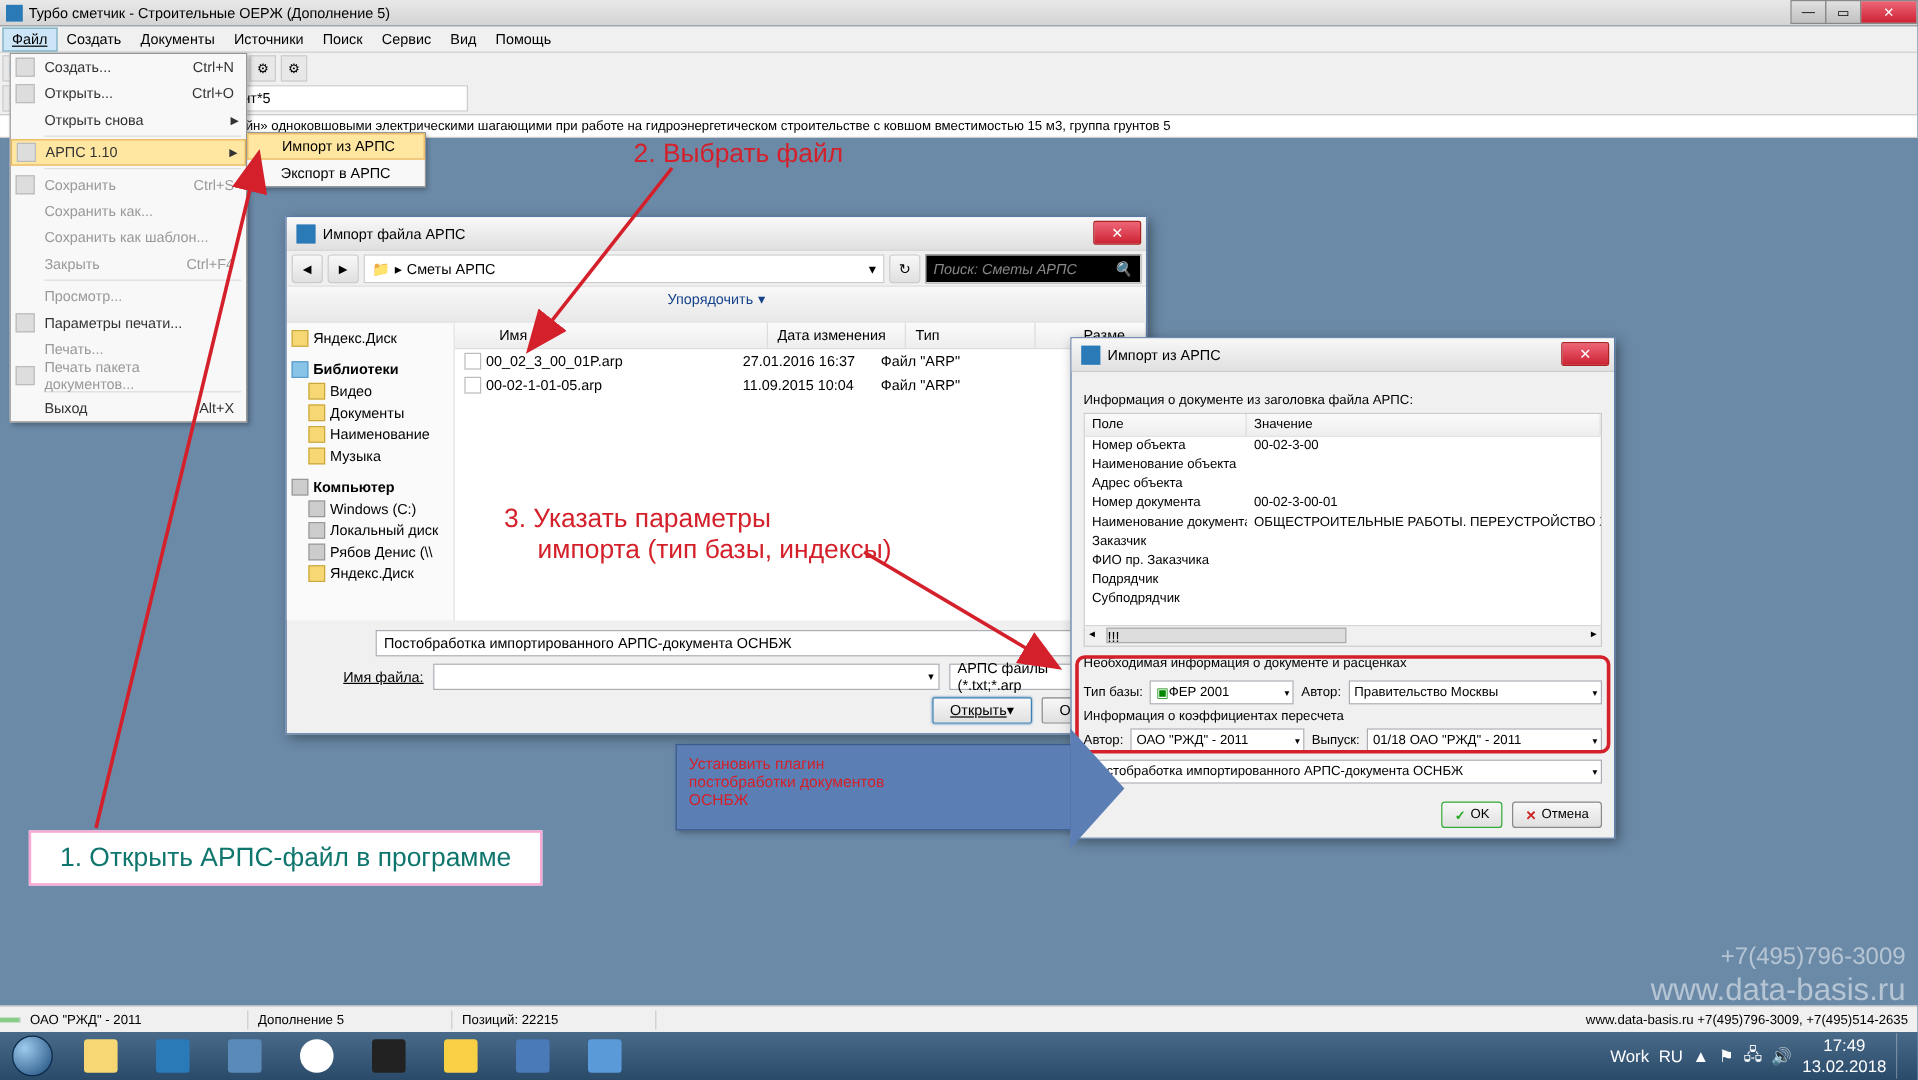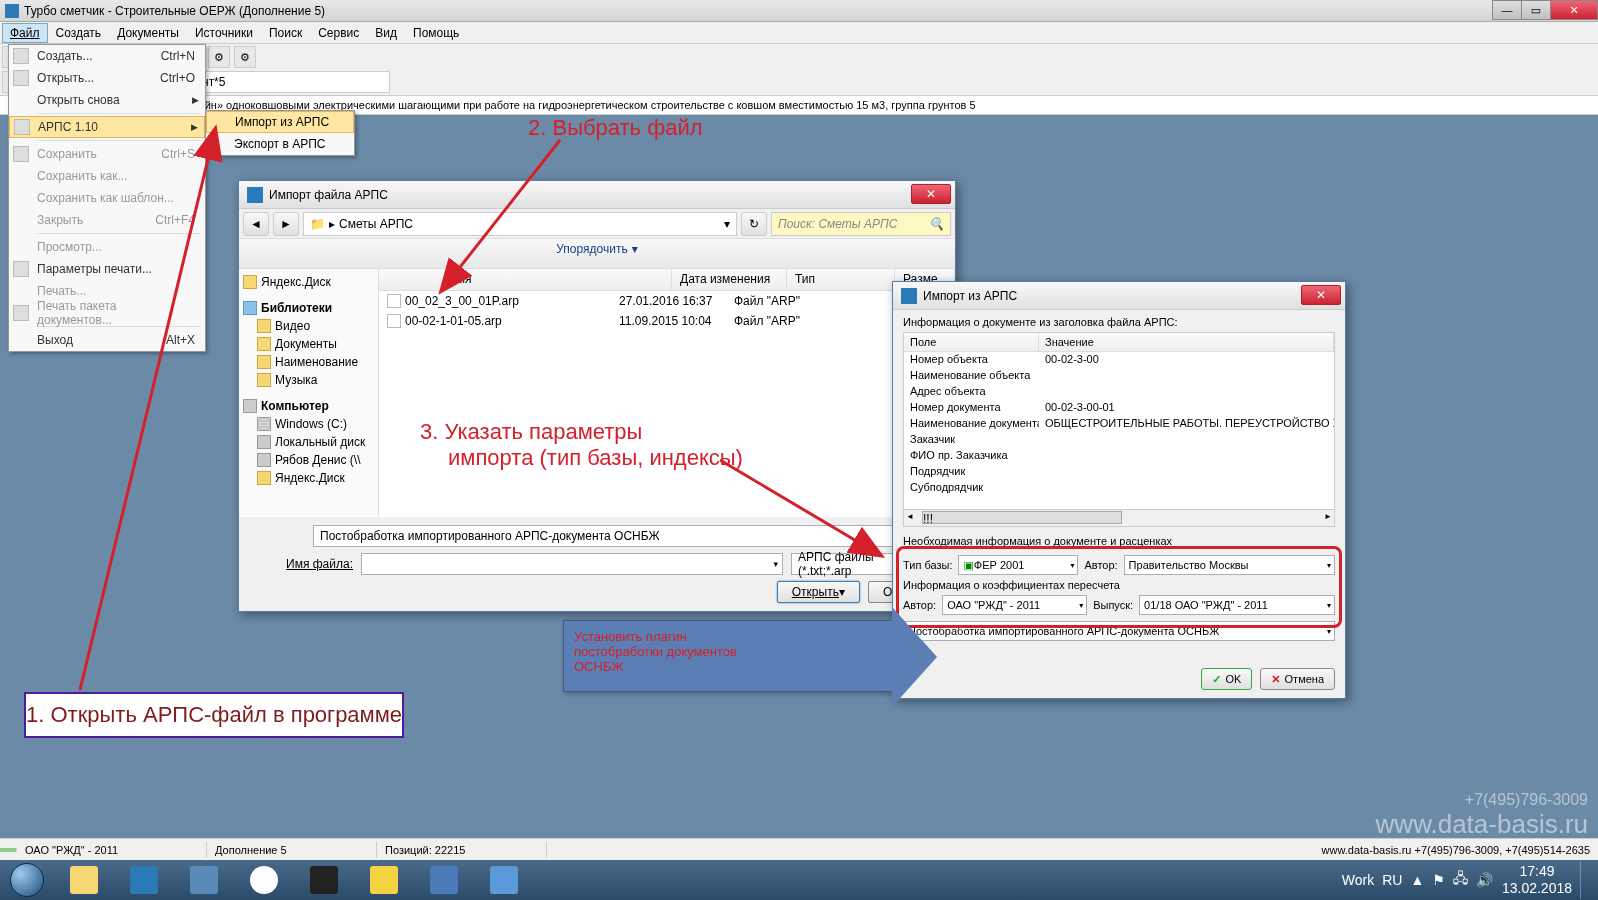--- a/index.html
+++ b/index.html
@@ -45,53 +45,53 @@
 .submenu .smrow.active { background: #ffe7a2; border: 1px solid #e7b45b; }
 
 
 .opendlg { position: absolute; left: 238px; top: 180px; width: 718px; height: 432px; background: #f0f0f0; border: 1px solid #5a7aa8; box-shadow: 3px 3px 10px rgba(0,0,0,.4); }
 .opendlg .dlgtitle { height: 28px; background: linear-gradient(#f8f8f8,#e0e0e0); display: flex; align-items: center; padding: 0 8px; border-bottom: 1px solid #ccc; }
 .opendlg .dlgtitle .dicon { width: 16px; height: 16px; background: #2a7ab8; margin-right: 6px; }
 .opendlg .dlgtitle .dclose { position: absolute; right: 4px; top: 3px; width: 40px; height: 20px; background: linear-gradient(#e67,#c23); color: white; display: flex; align-items: center; justify-content: center; border-radius: 2px; border: 1px solid #a22; }
 .opendlg .navbar { height: 30px; background: #f0f0f0; display: flex; align-items: center; padding: 4px; gap: 4px; border-bottom: 1px solid #ddd; }
 .opendlg .navbtn { width: 26px; height: 24px; background: linear-gradient(#f8f8f8,#e0e0e0); border: 1px solid #ccc; border-radius: 3px; display: flex; align-items: center; justify-content: center; }
 .opendlg .pathbox { flex: 1; height: 24px; background: white; border: 1px solid #ccc; display: flex; align-items: center; padding: 0 6px; gap: 4px; }
-.opendlg .searchbox { width: 180px; height: 24px; background: #fef9c3; border: 1px solid #ccc; display: flex; align-items: center; padding: 0 6px; color: #888; font-style: italic; }
+.opendlg .searchbox { width: 180px; height: 24px; background: #000000; border: 1px solid #ccc; display: flex; align-items: center; padding: 0 6px; color: #888; font-style: italic; }
 .opendlg .toolbar2 { height: 30px; background: linear-gradient(#f8f8f8,#e8e8e8); display: flex; align-items: center; padding: 0 8px; gap: 12px; border-bottom: 1px solid #ddd; flex-direction: column; }
 .opendlg .toolbar2 .tb2btn { padding: 3px 8px; color: #15428b; display: flex; align-items: center; gap: 4px; }
 .opendlg .body { display: flex; height: 248px; }
 .opendlg .tree { width: 140px; background: #fafafa; border-right: 1px solid #ddd; padding: 4px; overflow: hidden; }
 .opendlg .tree .tnode { padding: 2px 2px 2px 18px; display: flex; align-items: center; gap: 4px; position: relative; }
 .opendlg .tree .tnode .ticon { width: 14px; height: 14px; background: #f7d774; border: 1px solid #c9a840; position: absolute; left: 0; }
 .opendlg .tree .tnode.lib .ticon { background: #88c4e8; border-color: #5a9bc8; }
 .opendlg .tree .tnode.comp .ticon { background: #ccc; border-color: #999; }
 .opendlg .tree .indent { margin-left: 14px; }
 .opendlg .filelist { flex: 1; background: white; }
 .opendlg .flhdr { display: flex; height: 22px; background: linear-gradient(#fafafa,#eee); border-bottom: 1px solid #ddd; justify-content: flex-end; }
 .opendlg .flhdr > div { padding: 3px 8px; border-right: 1px solid #ddd; }
 .opendlg .flrow { display: flex; height: 20px; align-items: center; }
 .opendlg .flrow > div { padding: 2px 8px; }
 .opendlg .flrow .ficon { width: 14px; height: 14px; background: white; border: 1px solid #bbb; display: inline-block; margin-right: 4px; vertical-align: middle; }
 .col-name { width: 232px; }
 .col-date { width: 115px; }
 .col-type { width: 108px; }
-.col-size { width: 60px; }
+.col-size { width: 60px; margin-left: 32px; }
 .opendlg .bottom { padding: 8px 14px; }
 .opendlg .bottom .brow { display: flex; align-items: center; margin-bottom: 6px; gap: 8px; }
 .opendlg .bottom .combo { flex: 1; height: 22px; background: white; border: 1px solid #abadb3; padding: 0 18px 0 6px; display: flex; align-items: center; position: relative; }
 .opendlg .bottom .combo::after { content: "▾"; position: absolute; right: 4px; font-size: 9px; }
 .opendlg .bottom .btn { height: 22px; padding: 0 14px; background: linear-gradient(#f8f8f8,#e0e0e0); border: 1px solid #888; border-radius: 2px; display: flex; align-items: center; }
 .opendlg .bottom .btn.primary { border: 1px solid #3c7fb1; box-shadow: 0 0 2px #3c7fb1; }
 
 
 .impdlg { position: absolute; left: 892px; top: 281px; width: 454px; height: 418px; background: #f0f0f0; border: 1px solid #5a7aa8; box-shadow: 3px 3px 10px rgba(0,0,0,.4); }
 .impdlg .dlgtitle { height: 28px; background: linear-gradient(#f8f8f8,#e0e0e0); display: flex; align-items: center; padding: 0 8px; border-bottom: 1px solid #ccc; }
 .impdlg .dlgtitle .dicon { width: 16px; height: 16px; background: #2a7ab8; margin-right: 6px; }
 .impdlg .dlgtitle .dclose { position: absolute; right: 4px; top: 3px; width: 40px; height: 20px; background: linear-gradient(#e67,#c23); color: white; display: flex; align-items: center; justify-content: center; border-radius: 2px; border: 1px solid #a22; }
-.impdlg .section-label { padding: 6px 10px 4px; font-size: 11px; }
+.impdlg .section-label { padding: 18px 10px 4px; font-size: 11px; }
 .impdlg .infotable { margin: 0 10px; border: 1px solid #ccc; background: white; height: 178px; overflow: hidden; font-size: 11px; }
 .impdlg .infotable .ithdr { display: flex; background: linear-gradient(#fafafa,#eee); border-bottom: 1px solid #ddd; }
 .impdlg .infotable .ithdr > div { padding: 3px 6px; border-right: 1px solid #ddd; }
 .impdlg .infotable .itrow { display: flex; height: 16px; }
 .impdlg .infotable .itrow > div { padding: 1px 6px; overflow: hidden; white-space: nowrap; }
 .c-field { width: 135px; }
 .c-value { flex: 1; }
 .impdlg .scrollbar { height: 17px; margin: 0 10px; background: #f0f0f0; border: 1px solid #ccc; border-top: none; position: relative; }
 .impdlg .scrollbar::before { content: "◄"; position: absolute; left: 2px; font-size: 8px; top: 2px; }
 .impdlg .scrollbar::after { content: "►"; position: absolute; right: 2px; font-size: 8px; top: 2px; }
@@ -104,21 +104,21 @@
 .impdlg .dbtn { height: 22px; padding: 0 10px; background: linear-gradient(#f8f8f8,#e0e0e0); border: 1px solid #888; border-radius: 3px; display: flex; align-items: center; gap: 4px; font-size: 11px; }
 .impdlg .dbtn.ok { border-color: #3a3; }
 .impdlg .dbtn .ck { color: #2a2; font-weight: bold; }
 .impdlg .dbtn .cx { color: #c22; font-weight: bold; }
 
 
 .redbox { position: absolute; left: 896px; top: 546px; width: 446px; height: 82px; border: 3px solid #d4202a; border-radius: 8px; pointer-events: none; }
 
 
 .anno { position: absolute; color: #d4202a; font-size: 22px; font-family: Arial, sans-serif; pointer-events: none; }
-.anno-box { position: absolute; background: white; border: 2px solid #4c1d95; padding: 8px 0; color: #7f1d1d; font-size: 22px; font-family: Arial; }
+.anno-box { position: absolute; background: white; border: 2px solid #f9a8d4; padding: 8px 24px; color: #0f766e; font-size: 22px; font-family: Arial; }
 
 
 .bluearrow { position: absolute; left: 563px; top: 620px; width: 330px; height: 72px; background: #5b7fb4; border: 1px solid #3a5a8a; box-shadow: 2px 2px 5px rgba(0,0,0,.3); }
 .bluearrow::after { content: ""; position: absolute; right: -45px; top: -14px; border-left: 45px solid #5b7fb4; border-top: 50px solid transparent; border-bottom: 50px solid transparent; }
 .bluearrow .batxt { padding: 8px 10px; font-size: 13px; font-weight: normal; }
 
 
 .svgarrows { position: absolute; left: 0; top: 0; width: 1598px; height: 760px; pointer-events: none; }
 
 
@@ -130,21 +130,21 @@
 .taskbar { position: absolute; bottom: 0; left: 0; right: 0; height: 40px; background: linear-gradient(#4a6a8a, #2a4a6a); display: flex; align-items: center; }
 .taskbar .start { width: 54px; height: 40px; display: flex; align-items: center; justify-content: center; }
 .taskbar .start .orb { width: 34px; height: 34px; border-radius: 50%; background: radial-gradient(circle at 30% 30%, #9ecaed, #1a4a7a); border: 1px solid #0a2a4a; }
 .taskbar .tbitem { width: 60px; height: 38px; display: flex; align-items: center; justify-content: center; border-radius: 2px; }
 .taskbar .tbitem .tbicn { width: 28px; height: 28px; background: #ddd; border-radius: 3px; }
 .taskbar .tray { margin-left: auto; display: flex; align-items: center; gap: 8px; padding: 0 8px; color: #fff; font-size: 14px; }
 .taskbar .tray .trtime { text-align: center; line-height: 1.2; }
 
 
 .watermark { position: absolute; right: 10px; bottom: 60px; color: rgba(255,255,255,.5); font-size: 26px; font-family: Arial; text-align: right; }
-.watermark .wm2 { font-size: 16px; }
+.watermark .wm2 { font-size: 20px; }
 </style>
 </head>
 <body>
 
 <div class="titlebar">
   <div class="icon"></div>
   <div class="title">Турбо сметчик - Строительные ОЕРЖ (Дополнение 5)</div>
   <div class="winbtns">
     <div class="winbtn">—</div>
     <div class="winbtn">▭</div>

